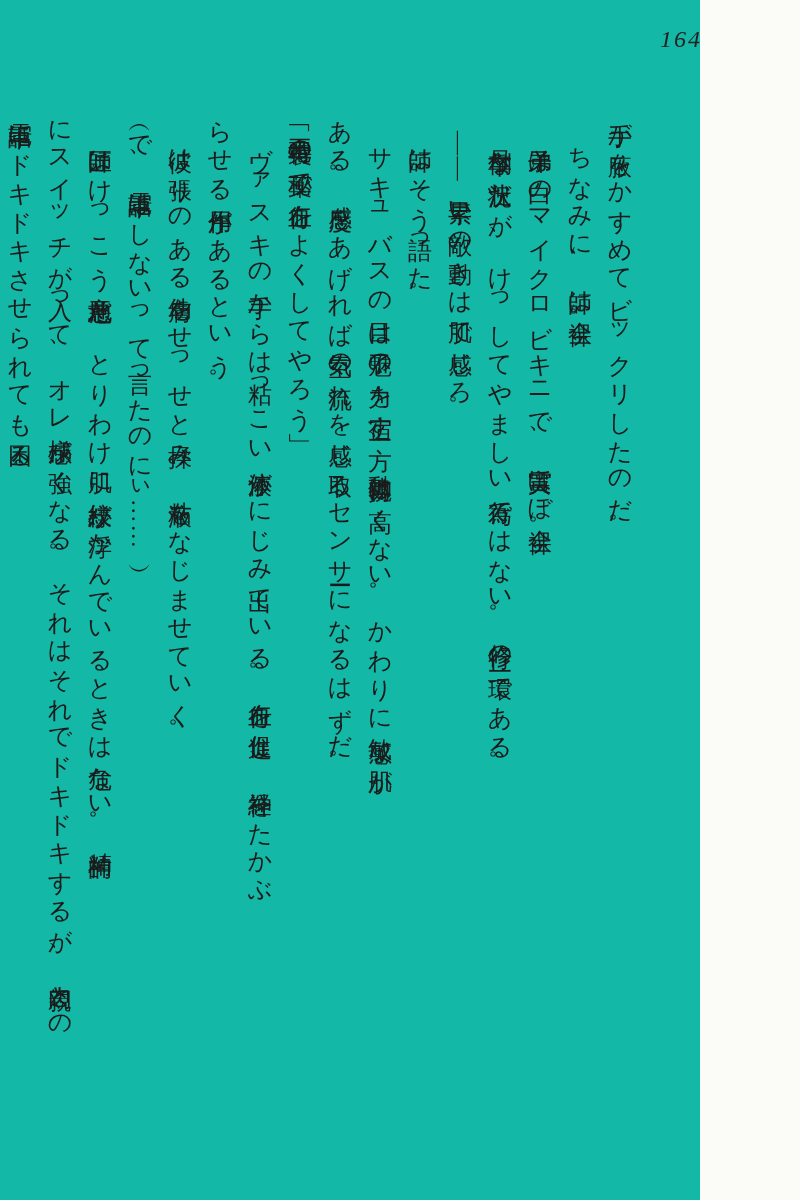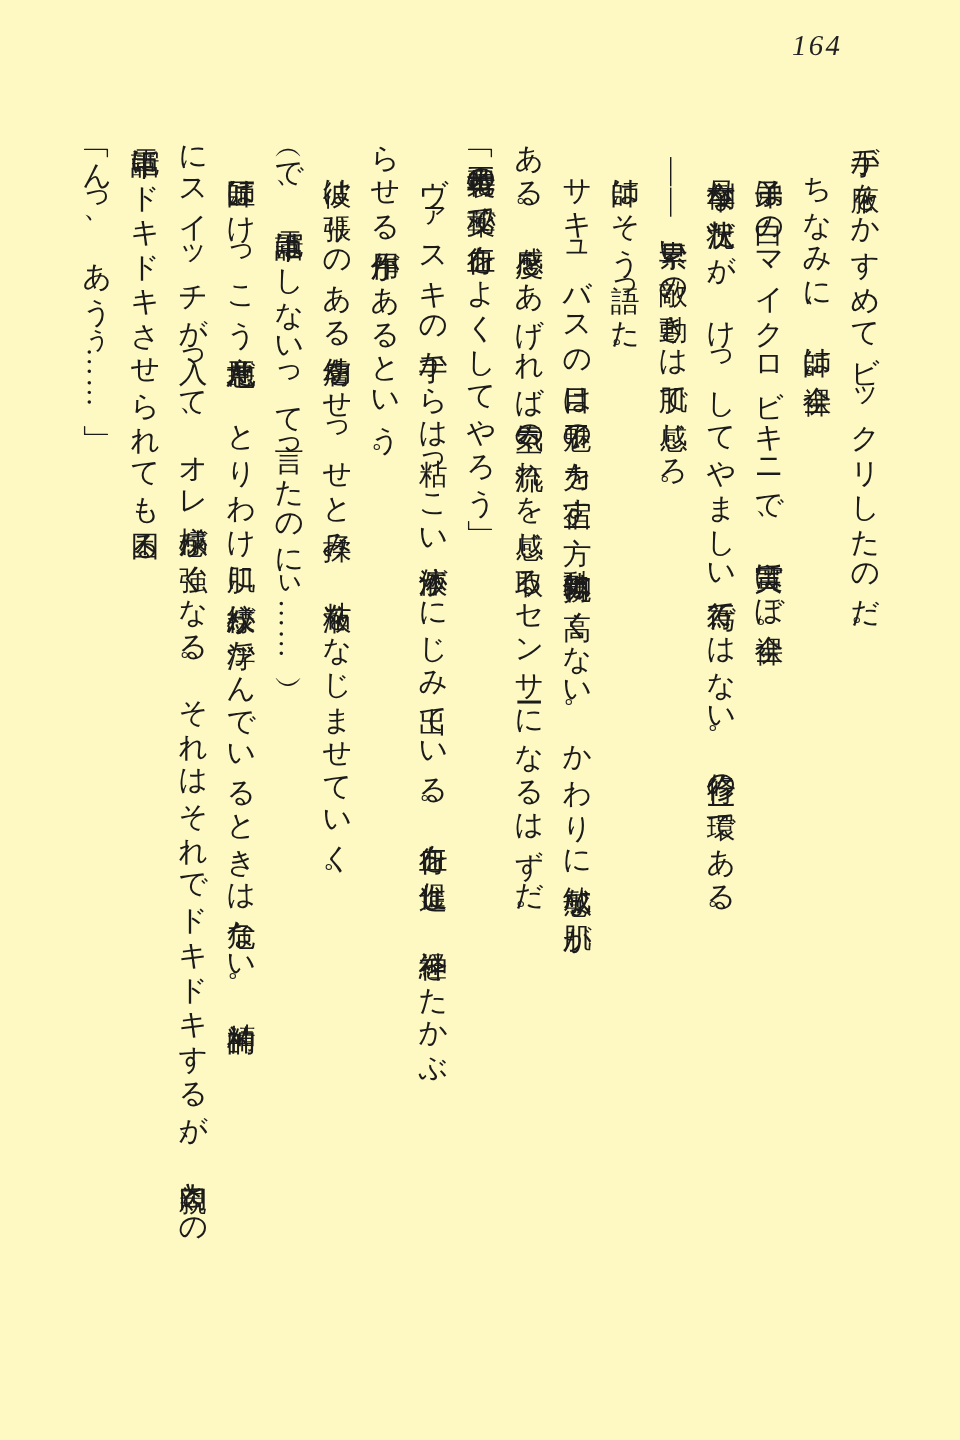--- a/index.html
+++ b/index.html
@@ -9,23 +9,23 @@
   body {
     width: 800px;
     height: 1200px;
     background: #fbfbf8;
     color: #1b1b1b;
     font-family: "Liberation Serif", "DejaVu Serif", serif;
     overflow: hidden;
   }
   .page {
     position: relative;
-    width: 800px;
+    width: 700px;
     height: 1200px;
-    background: #fef9c3;
+    background: #14b8a6;
     text-decoration: underline;
   }
   .page-number {
     position: absolute;
     top: 26px;
     left: 660px;
     font-style: italic;
     font-size: 24px;
     letter-spacing: 2px;
     color: #222;

